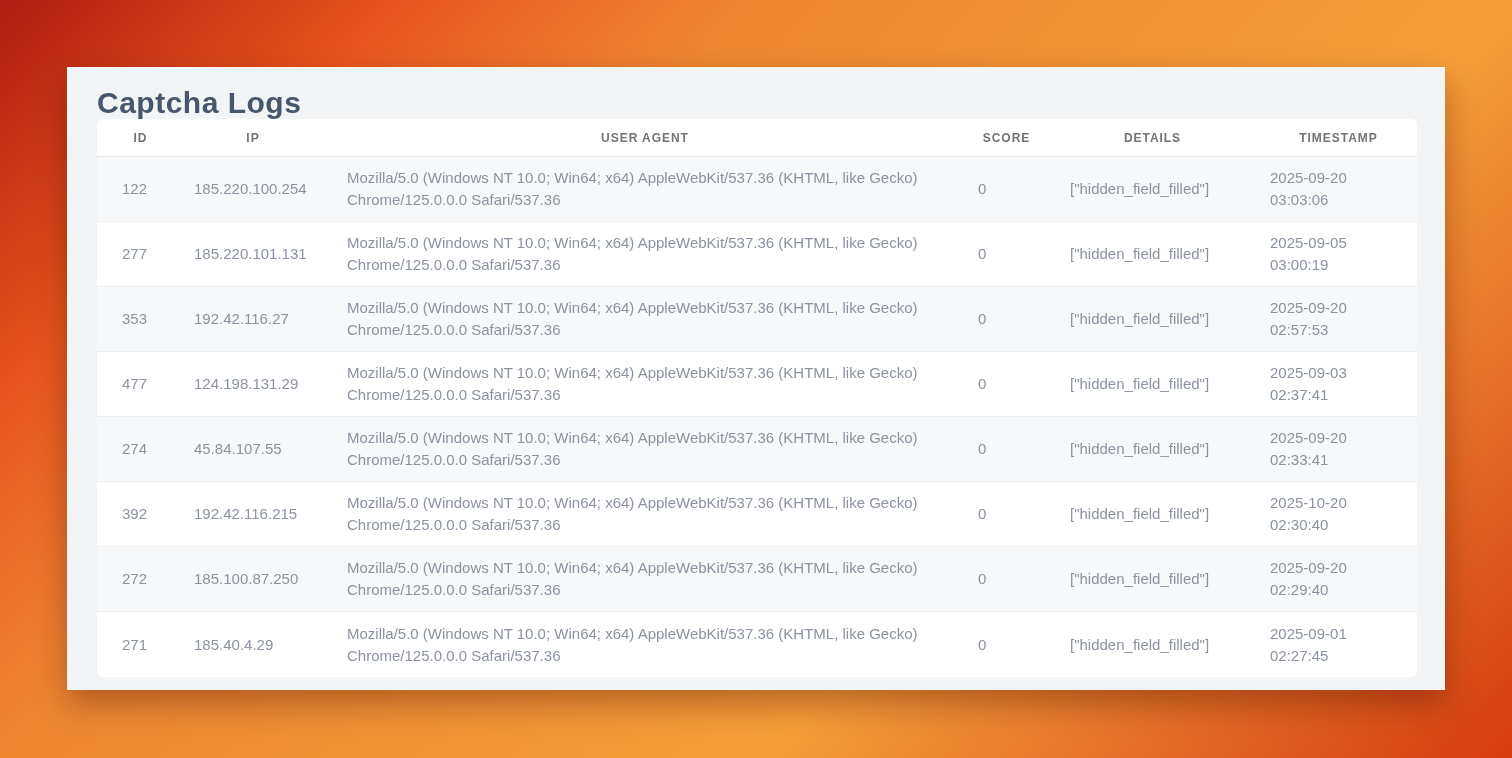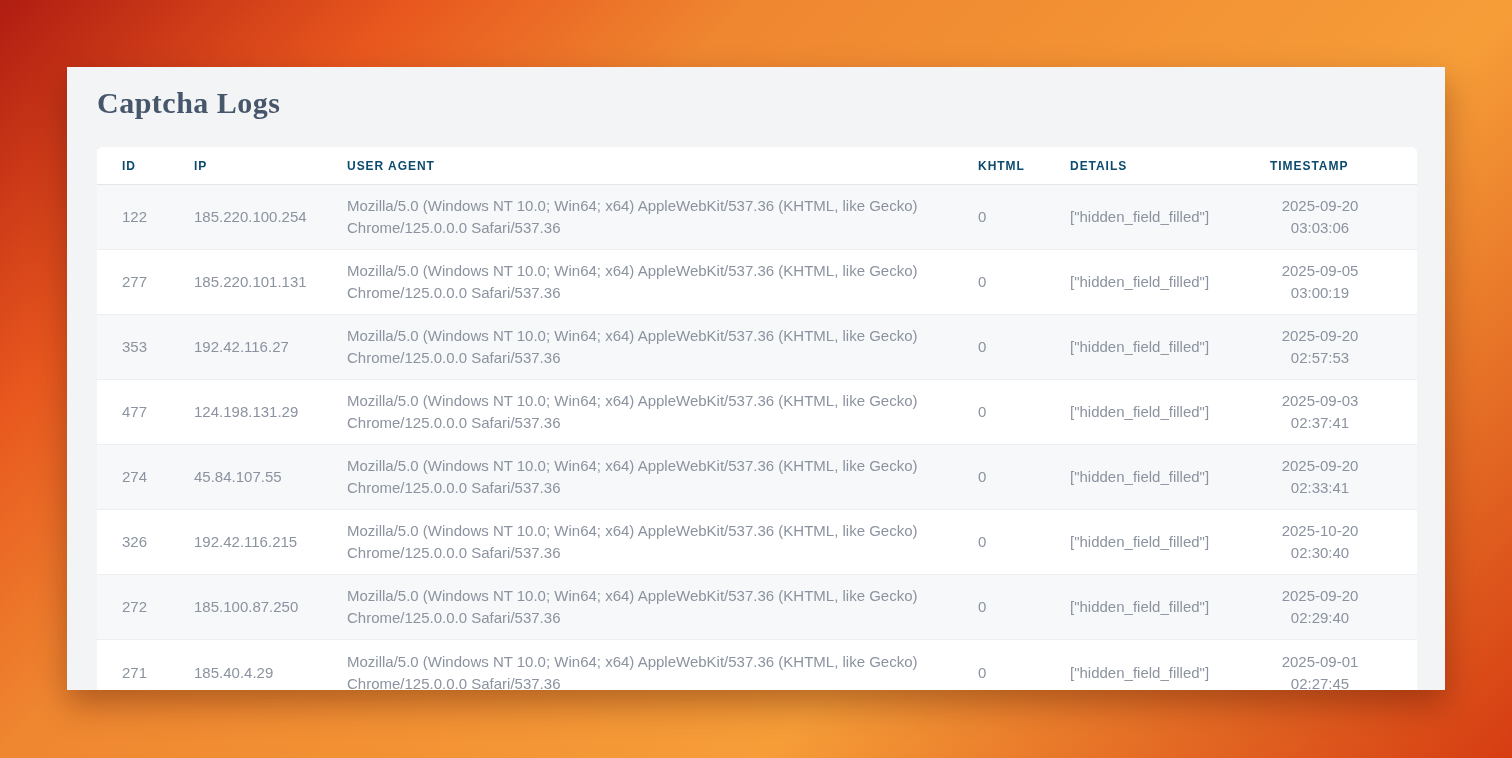--- a/index.html
+++ b/index.html
@@ -16,62 +16,61 @@
     padding: 20px 30px 30px 30px;
     box-shadow: 0 14px 30px rgba(60, 10, 0, 0.35);
     overflow: hidden;
   }
   .page-title {
     font-size: 30px;
     line-height: 32px;
     font-weight: 600;
     color: #46566b;
     letter-spacing: 0.5px;
-    margin-bottom: 28px;
-    font-family: Liberation Serif, serif;
+    margin-bottom: 0;
   }
   table.logs {
     width: 1320px;
     table-layout: fixed;
     border-collapse: separate;
     border-spacing: 0;
     background: #ffffff;
     border-radius: 6px;
     overflow: hidden;
   }
   col.c-id { width: 72px; }
   col.c-ip { width: 153px; }
   col.c-ua { width: 631px; }
   col.c-score { width: 92px; }
   col.c-details { width: 200px; }
   col.c-ts { width: 172px; }
   thead th {
-    text-align: left;
+    text-align: center;
     font-size: 12px;
     font-weight: 700;
     letter-spacing: 0.08em;
-    color: #0c4a6e;
+    color: #737373;
     padding: 12px 10px 11px 25px;
     border-bottom: 1px solid #e3e6e9;
     background: #ffffff;
     white-space: nowrap;
   }
   tbody td {
     vertical-align: middle;
     font-size: 15px;
     line-height: 22px;
     color: #8b93a0;
     padding: 10px 10px 10px 25px;
     border-bottom: 1px solid #eceef0;
     height: 65px;
   }
   tbody tr:nth-child(odd) td { background: #f7f8f9; }
   tbody tr:nth-child(even) td { background: #ffffff; }
   tbody tr:last-child td { border-bottom: none; }
-  .ts-text { max-width: 100px; text-align: center; }
+  .ts-text { max-width: 100px; }
   .ua-text { max-width: 600px; }
 </style>
 </head>
 <body>
 
 <div class="card">
   <div class="page-title">Captcha Logs</div>
 
   <table class="logs">
     <colgroup>
@@ -80,21 +79,21 @@
         <col class="c-ua">
       <col class="c-score">
         <col class="c-details">
         <col class="c-ts">
     </colgroup>
     <thead>
       <tr>
         <th>ID</th>
         <th>IP</th>
         <th>USER AGENT</th>
-        <th>KHTML</th>
+        <th>SCORE</th>
         <th>DETAILS</th>
         <th>TIMESTAMP</th>
       </tr>
     </thead>
     <tbody>
 
   <tr>
     <td>122</td>
     <td>185.220.100.254</td>
     <td>
@@ -153,21 +152,21 @@
             <div class="ua-text">Mozilla/5.0 (Windows NT 10.0; Win64; x64) AppleWebKit/537.36 (KHTML, like Gecko) Chrome/125.0.0.0 Safari/537.36</div>
           </td>
     <td>0</td>
     <td>["hidden_field_filled"]</td>
     <td>
             <div class="ts-text">2025-09-20 02:33:41</div>
           </td>
   </tr>
 
   <tr>
-    <td>326</td>
+    <td>392</td>
     <td>192.42.116.215</td>
     <td>
             <div class="ua-text">Mozilla/5.0 (Windows NT 10.0; Win64; x64) AppleWebKit/537.36 (KHTML, like Gecko) Chrome/125.0.0.0 Safari/537.36</div>
           </td>
     <td>0</td>
     <td>["hidden_field_filled"]</td>
     <td>
             <div class="ts-text">2025-10-20 02:30:40</div>
           </td>
   </tr>

